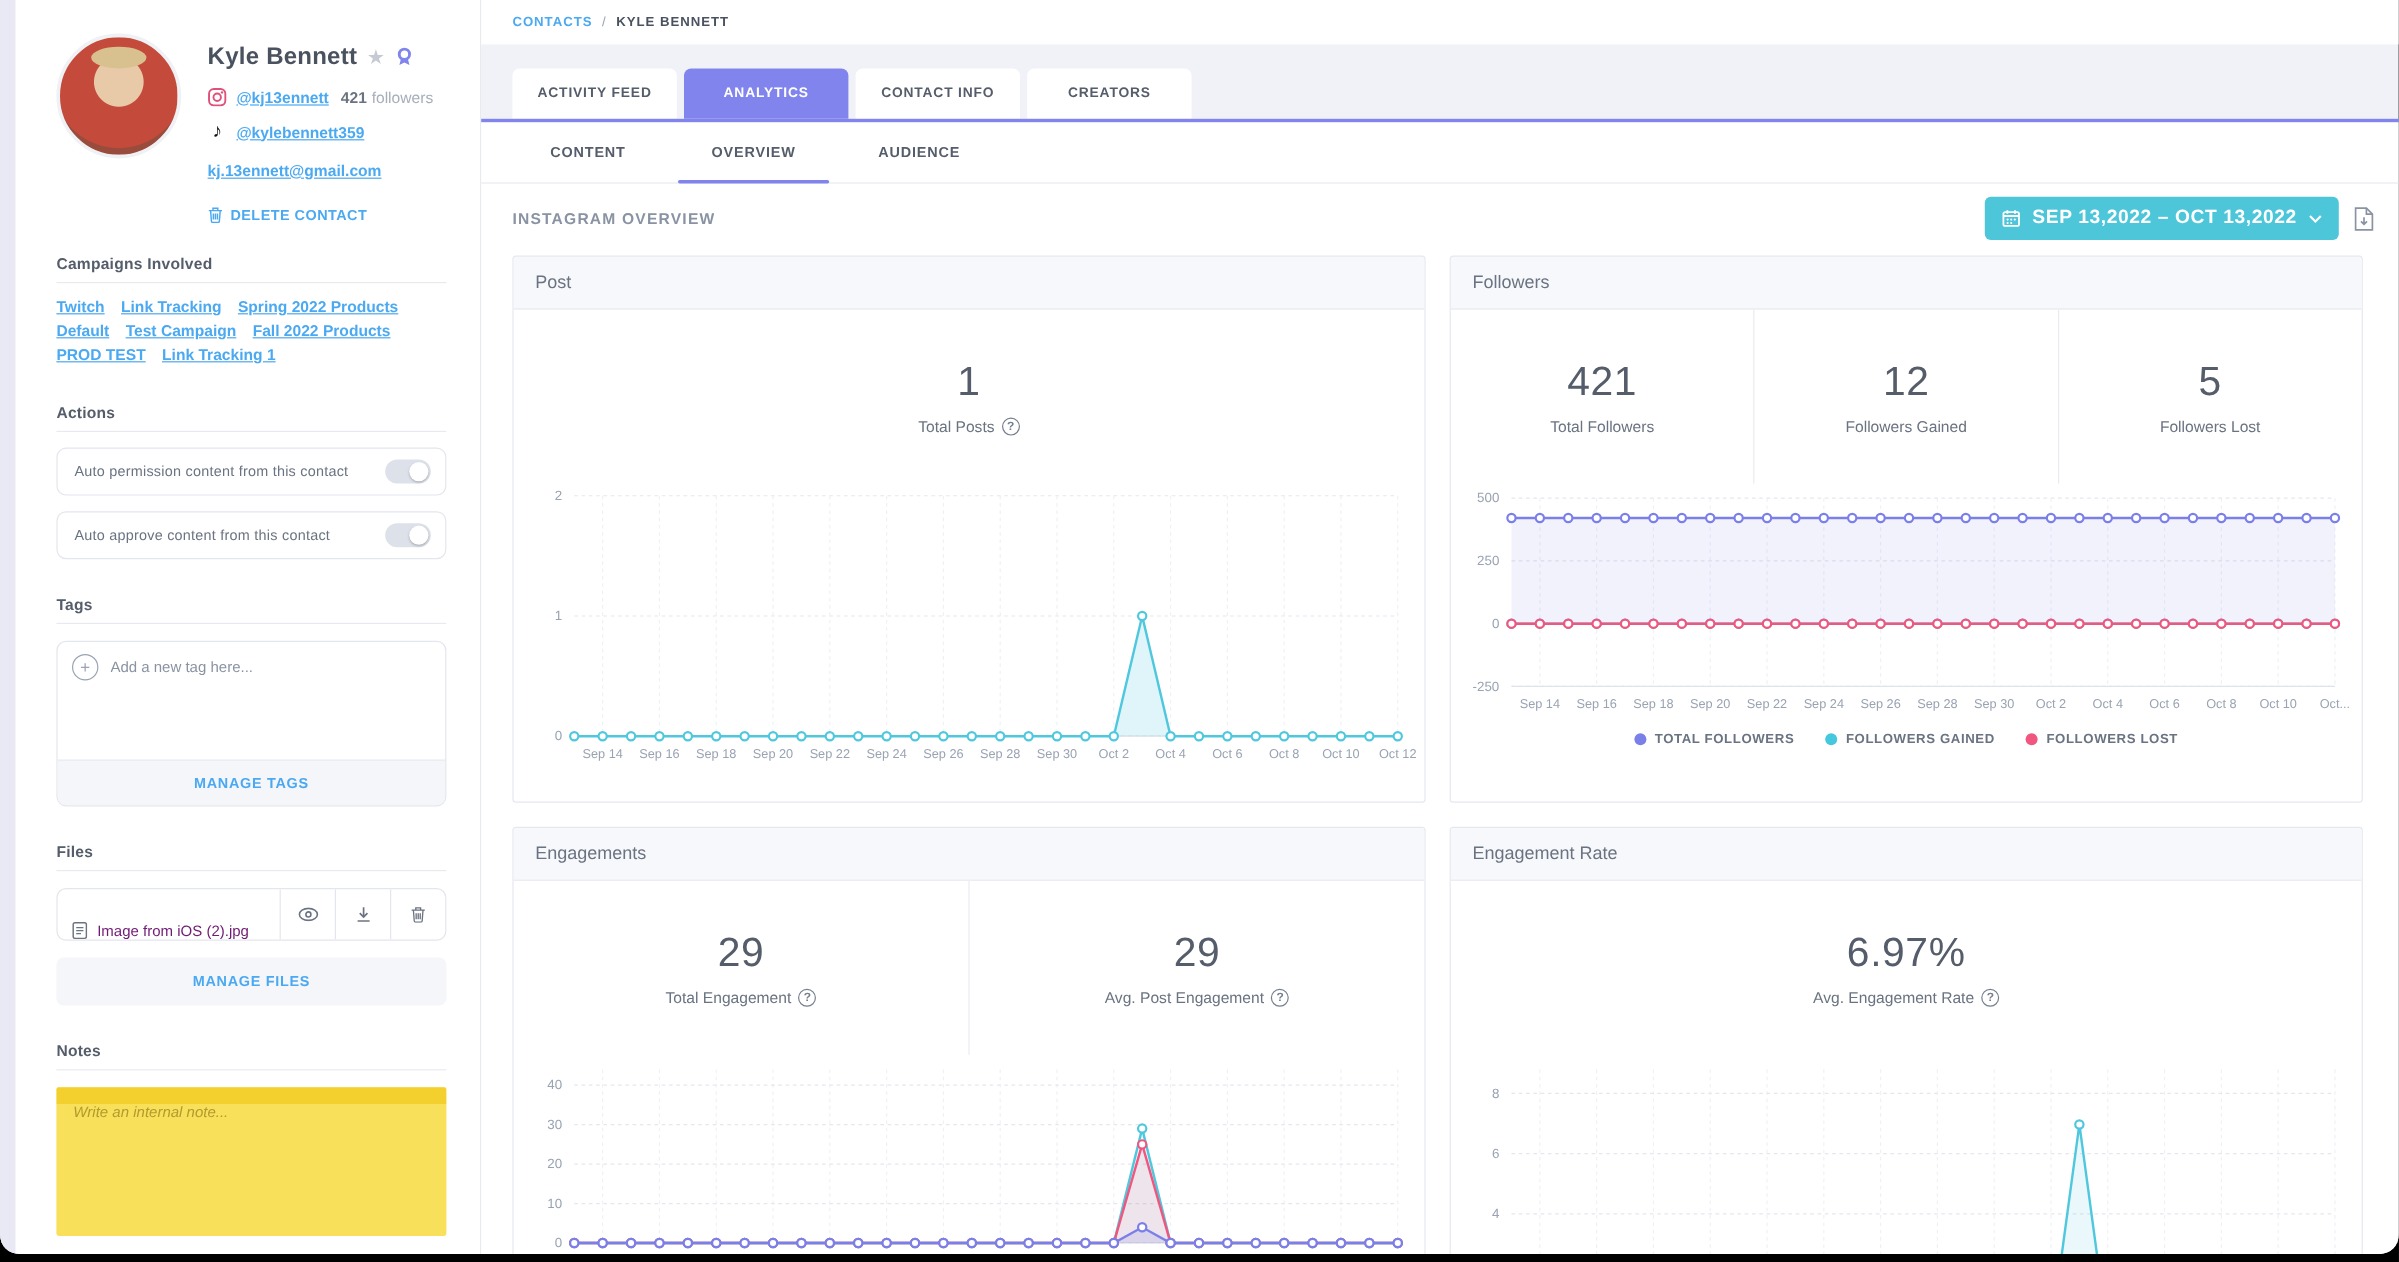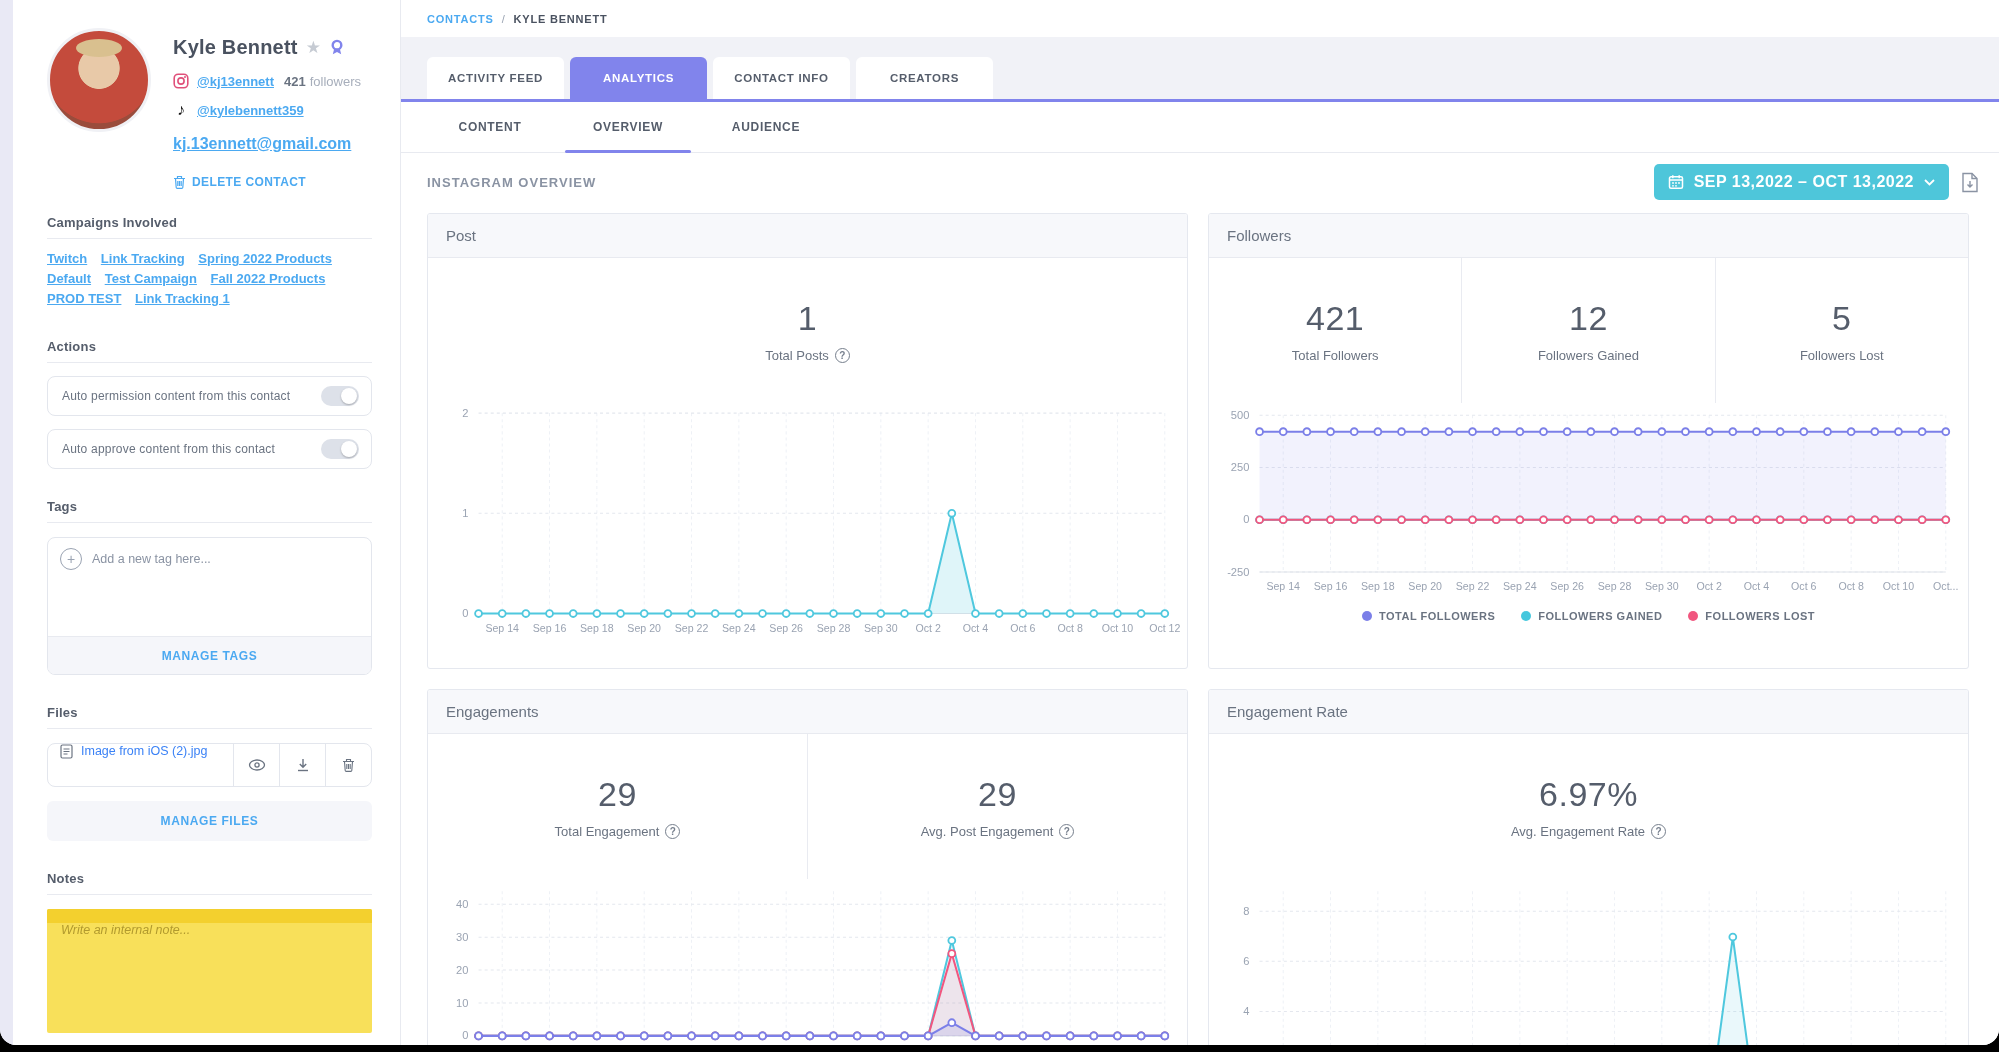--- a/index.html
+++ b/index.html
@@ -17,39 +17,39 @@
             position:relative; overflow:hidden; }
   .avatar::before { content:""; position:absolute; top:8px; left:26px; width:46px; height:18px; background:#D9C08F; border-radius:50%; }
   .profile-right { padding-left:22px; padding-top:8px; }
   .name-row { display:flex; align-items:center; gap:8px; margin-bottom:14px; }
   .contact-name { font-size:20px; font-weight:bold; color:#4A5260; letter-spacing:.2px; }
   .star-ic { color:#C6CBD3; font-size:17px; line-height:1; }
   .social-row { display:flex; align-items:center; gap:8px; margin-bottom:12px; font-size:13px; }
   a.blue-link { color:#4BA9F1; text-decoration:underline; font-weight:bold; }
   .followers-count { color:#6A7381; font-weight:bold; margin-left:2px; }
   .followers-word { color:#A7AEBB; font-weight:normal; }
-  .email-row { margin:16px 0 22px; font-size:16px; }
+  .email-row { margin:16px 0 22px; font-size:13px; }
   .delete-row { display:flex; align-items:center; gap:6px; font-size:12px; font-weight:bold; color:#4BA9F1; letter-spacing:.4px; cursor:pointer; }
   .side-section { margin-top:30px; }
   .side-title { font-size:13px; font-weight:bold; color:#555D6B; padding-bottom:8px; border-bottom:1px solid #E8EAF0; letter-spacing:.2px; }
   .campaign-links { padding-top:10px; font-size:13px; font-weight:bold; line-height:20px; }
   .campaign-links a { margin-right:10px; }
   .action-row { margin-top:13px; border:1px solid #E3E6ED; border-radius:8px; height:40px; display:flex; align-items:center; justify-content:space-between; padding:0 12px 0 14px; }
   .action-label { font-size:12px; color:#6A7381; letter-spacing:.2px; }
   .toggle { width:38px; height:20px; border-radius:10px; background:#DDE1E9; position:relative; flex:none; cursor:pointer; }
   .toggle .knob { position:absolute; top:2px; right:2px; width:16px; height:16px; border-radius:50%; background:#fff; box-shadow:0 1px 2px rgba(0,0,0,.25); }
   .tags-box { margin-top:14px; border:1px solid #E3E6ED; border-radius:8px; overflow:hidden; }
   .tag-input-row { display:flex; align-items:center; gap:10px; padding:10px 12px; }
   .plus-circle { width:22px; height:22px; border:1px solid #9AA3B2; border-radius:50%; color:#9AA3B2; font-size:14px; display:flex; align-items:center; justify-content:center; flex:none; }
   .tag-input { border:none; outline:none; font-size:12.5px; flex:1; color:#555D6B; font-family:inherit; }
   .tag-input::placeholder { color:#8A93A3; }
   .tags-empty { height:56px; }
   .box-footer { height:38px; background:#F5F6FA; border-top:1px solid #E8EAF0; display:flex; align-items:center; justify-content:center; font-size:12px; font-weight:bold; color:#4BA9F1; letter-spacing:.6px; cursor:pointer; }
   .file-row { margin-top:14px; border:1px solid #E3E6ED; border-radius:8px; display:flex; height:44px; overflow:hidden; }
-  .file-name-cell { flex:1; display:flex; align-items:flex-start; gap:8px; padding:0 12px; font-size:12.5px; color:#3b82f6; }
+  .file-name-cell { flex:1; display:flex; align-items:flex-end; gap:8px; padding:0 12px; font-size:12.5px; color:#701a75; }
   .file-icon-cell { width:46px; border-left:1px solid #E3E6ED; display:flex; align-items:center; justify-content:center; cursor:pointer; color:#6A7381; }
   .manage-files-bar { margin-top:14px; height:40px; background:#F5F6FA; border-radius:6px; display:flex; align-items:center; justify-content:center; font-size:12px; font-weight:bold; color:#4BA9F1; letter-spacing:.6px; cursor:pointer; }
   .note-box { margin-top:14px; height:124px; background:#F8E05A; border-radius:2px; overflow:hidden; }
   .note-head { height:14px; background:#F3D02E; }
   .note-area { width:100%; height:108px; border:none; outline:none; resize:none; background:transparent; padding:0 14px; font-size:12.5px; font-style:italic; color:#7A6A1E; font-family:inherit; }
   .note-area::placeholder { color:#B29A2E; font-style:italic; }
 
   
   .main { flex:1; display:flex; flex-direction:column; min-width:0; }
   .breadcrumb-bar { height:37px; background:#fff; display:flex; align-items:center; padding-left:26px; gap:8px; font-size:11px; font-weight:bold; letter-spacing:.8px; flex:none; }

